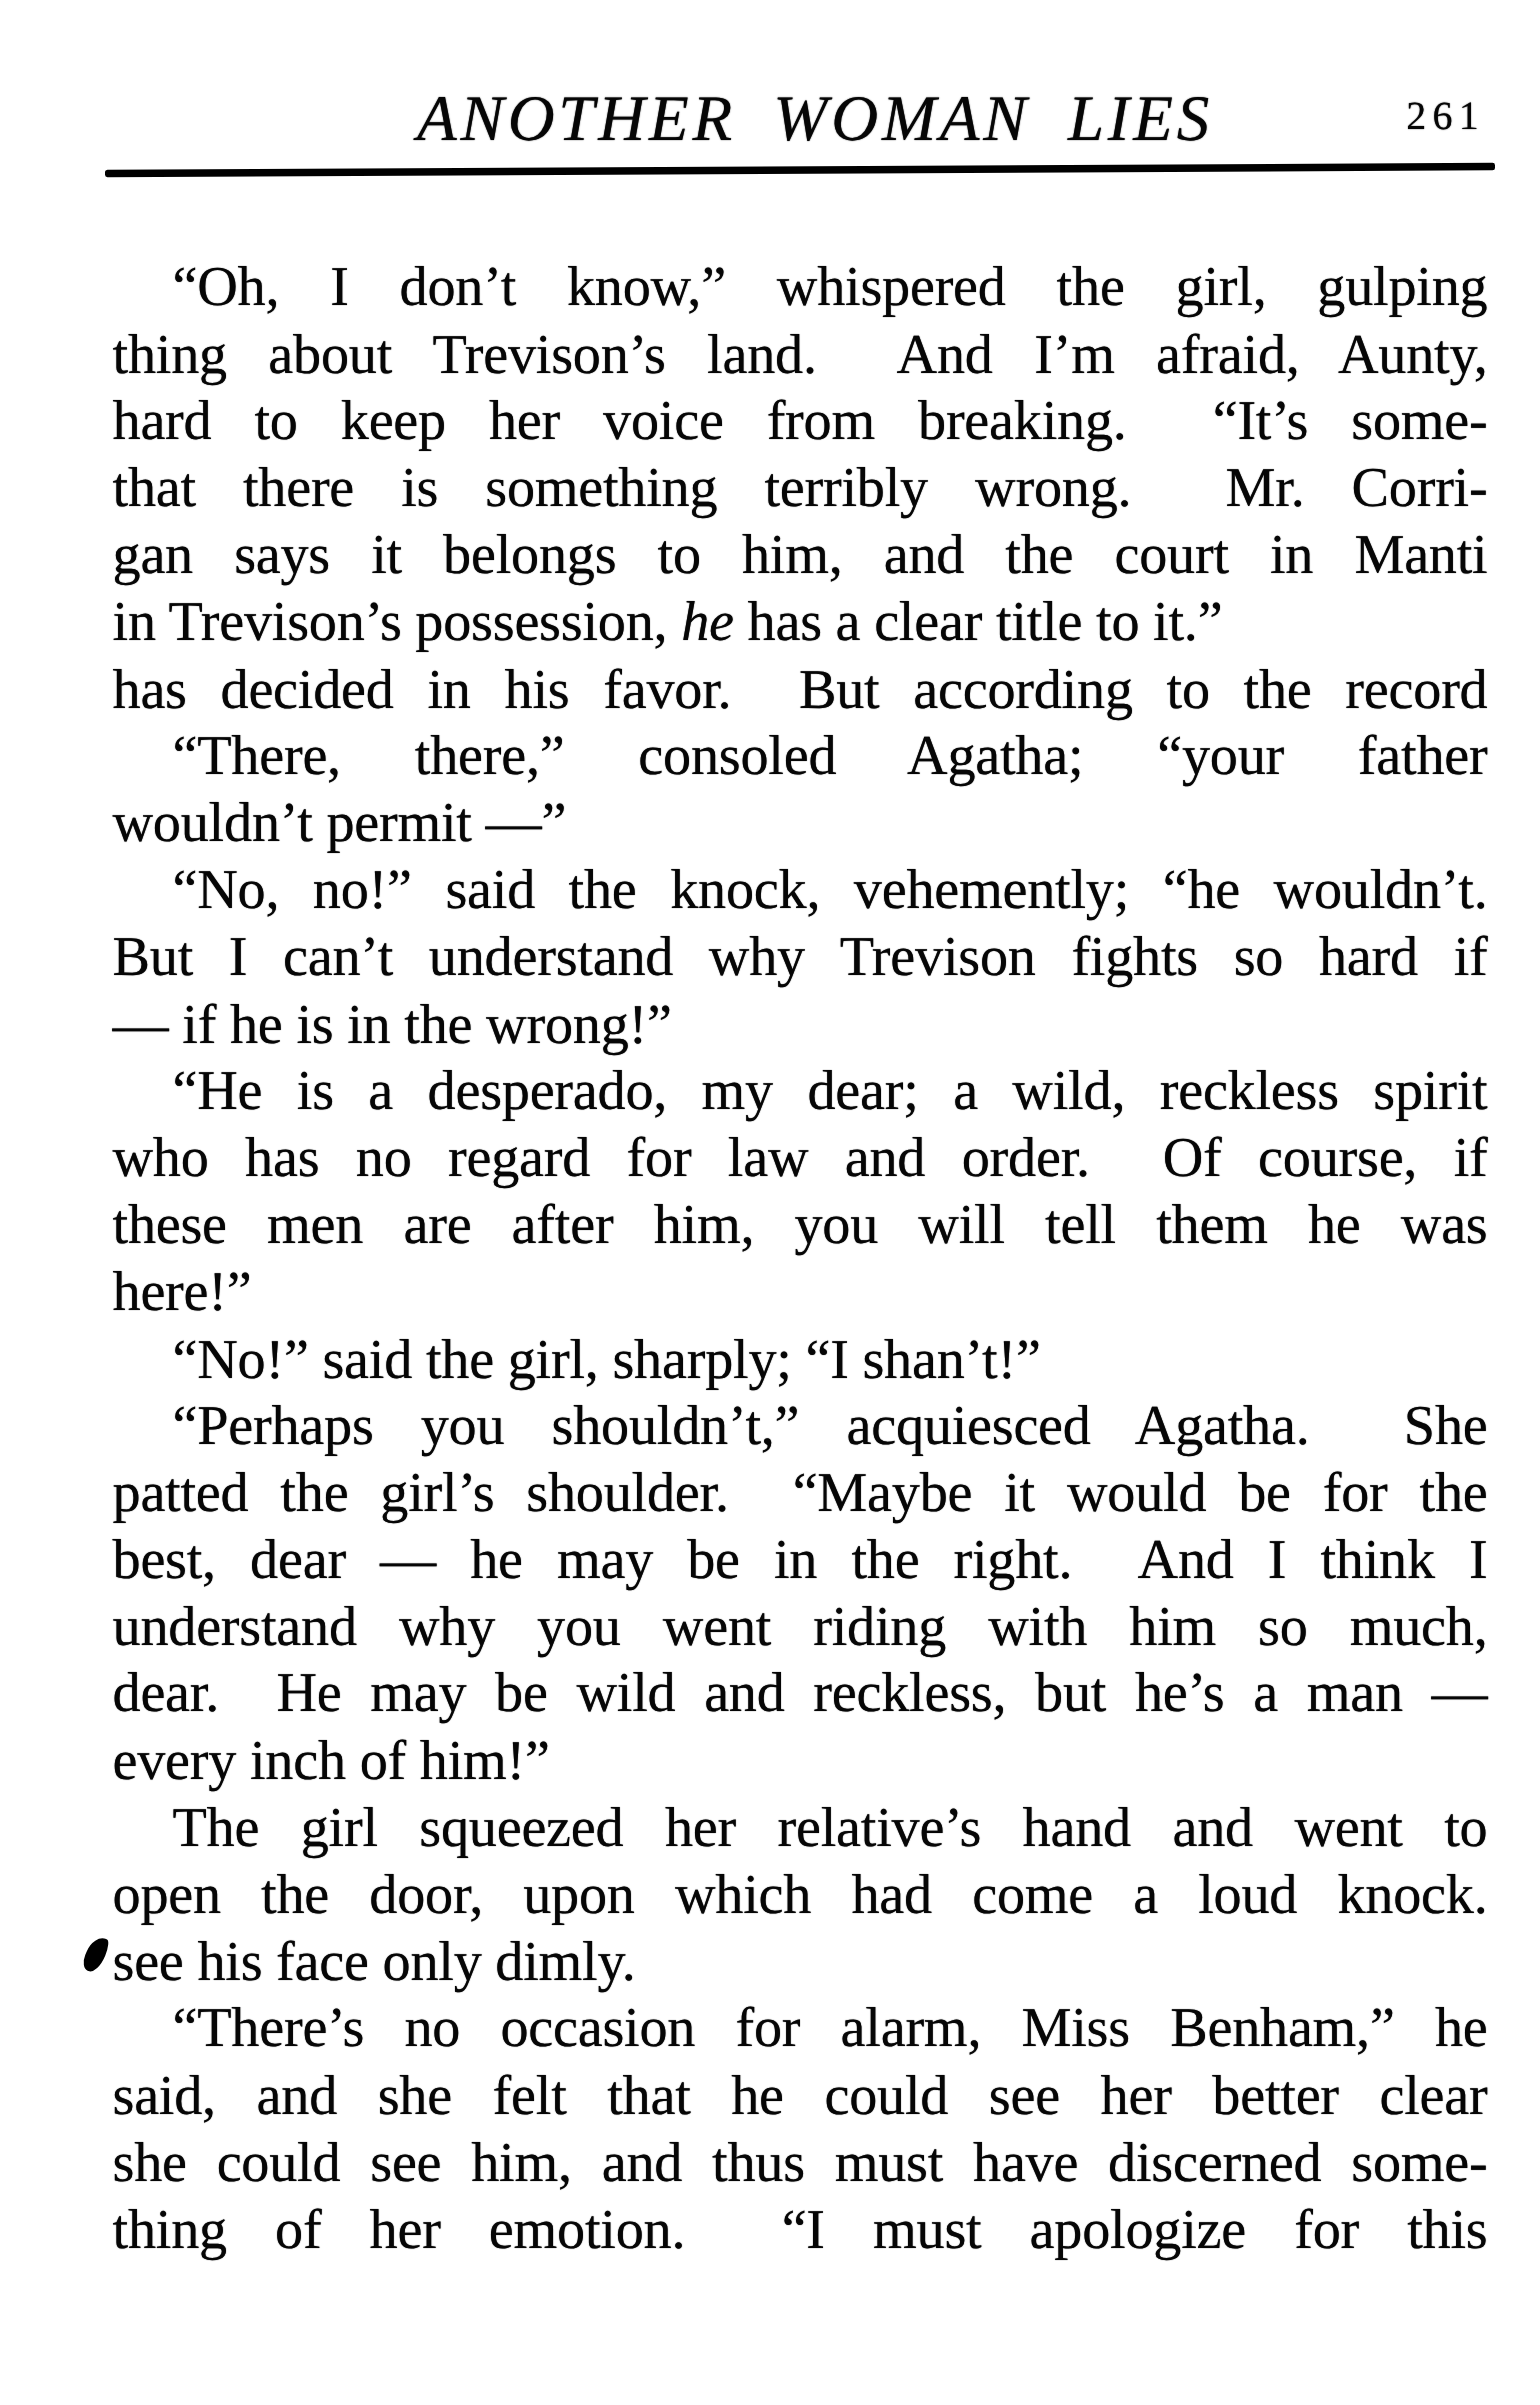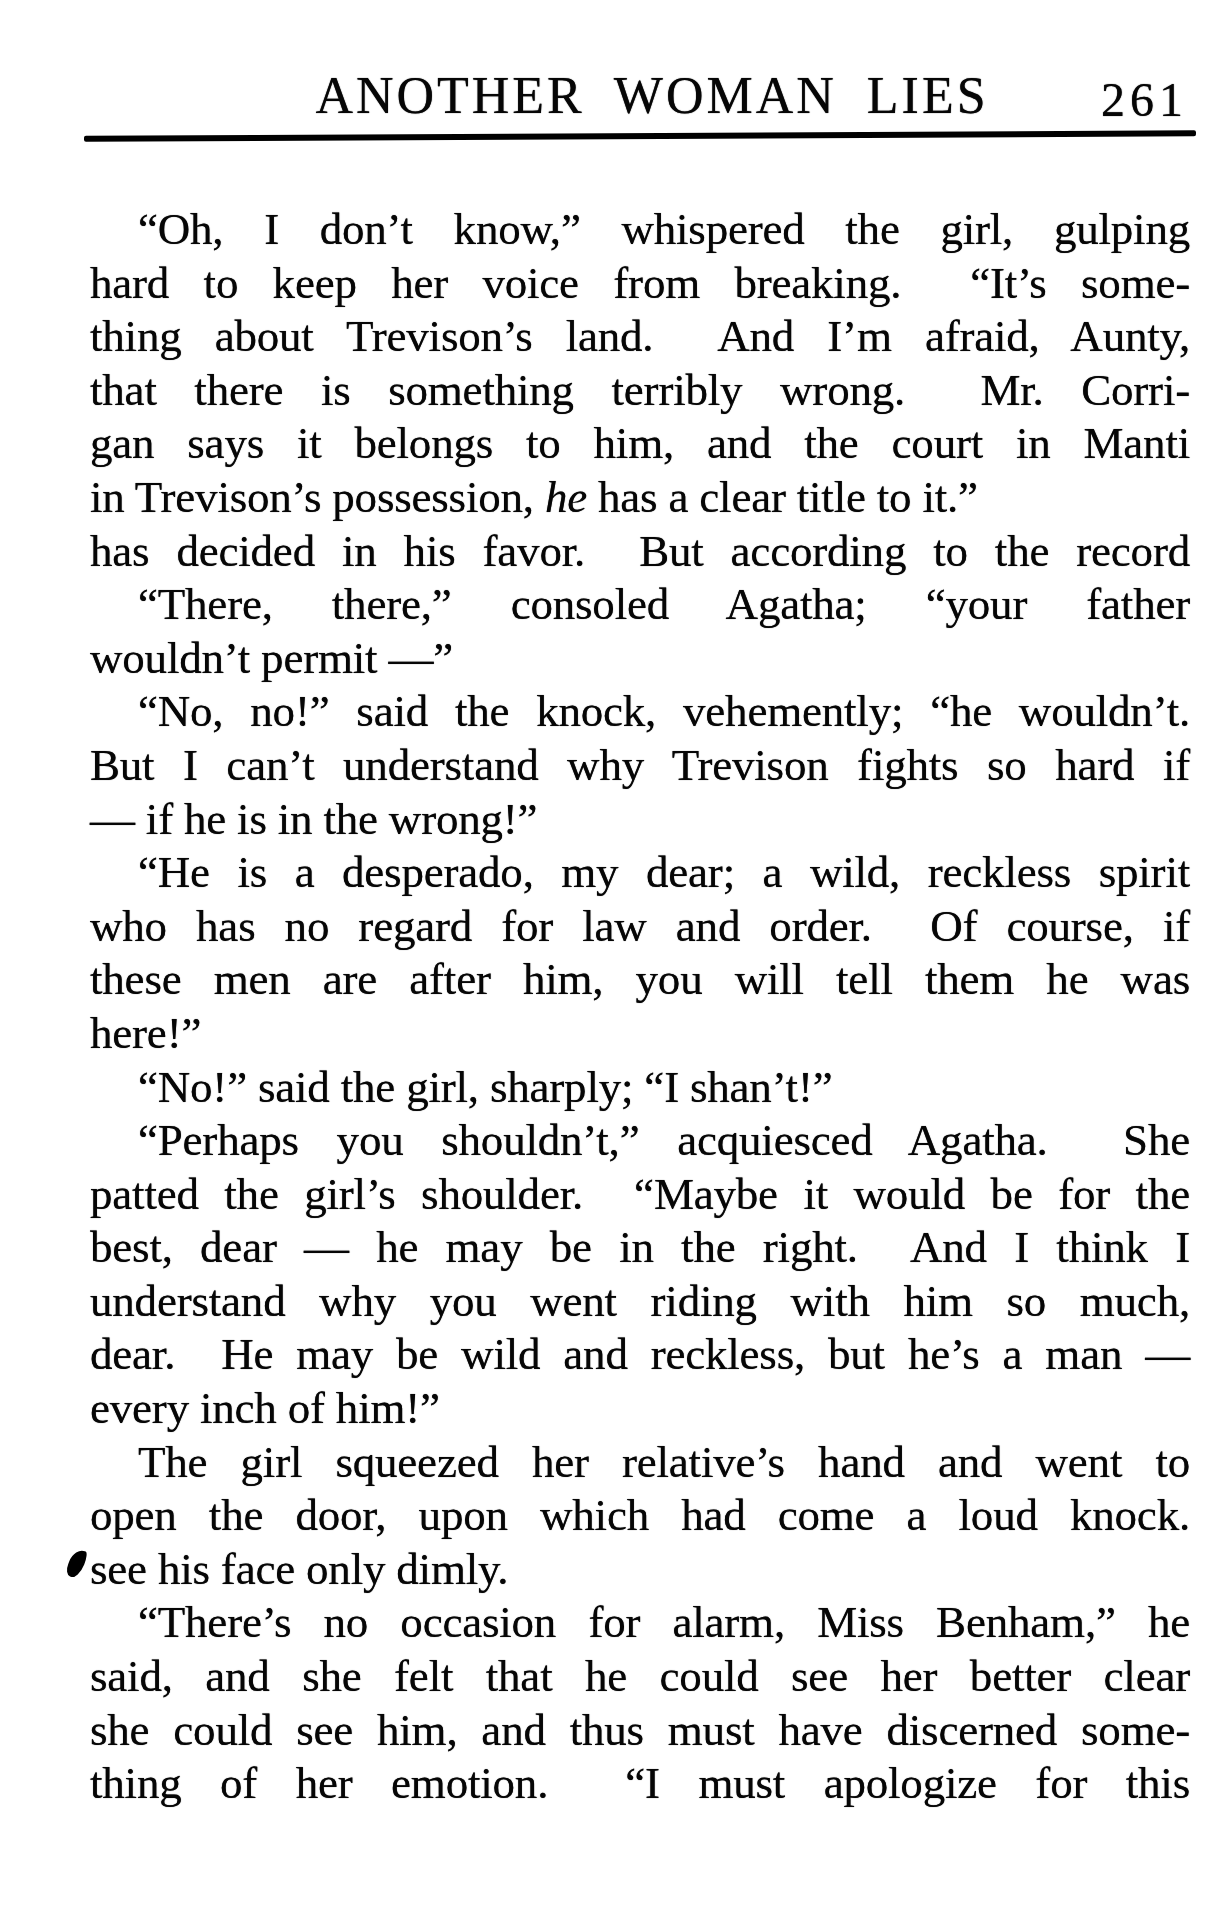--- a/index.html
+++ b/index.html
@@ -16,33 +16,34 @@
     position: absolute;
     inset: 0;
   }
   .running-title {
     position: absolute;
     top: 70px;
     left: 90px;
     width: 1100px;
     text-align: center;
     transform: translateX(12px);
+    font-style: italic;
     font-weight: 400;
     font-size: 52px;
     line-height: 1;
     letter-spacing: 3px;
     word-spacing: 14px;
     text-shadow: 0 0 1px rgba(0,0,0,0.9);
     white-space: nowrap;
   }
   .page-number {
     position: absolute;
     top: 76px;
     right: 44px;
-    font-size: 48px;
+    font-size: 32px;
     line-height: 1;
     letter-spacing: 5px;
     text-shadow: 0 0 1px rgba(0,0,0,0.9);
   }
   .header-rule {
     position: absolute;
     left: 84px;
     top: 133px;
     width: 1112px;
     height: 6px;
@@ -88,22 +89,22 @@
 
   <div class="page-number">261</div>
 
   <div class="header-rule"></div>
 
   <div class="ink-blot"></div>
 
   <main class="body-text">
       <div class="paragraph">
         <div class="line indent"><span>“Oh, I don’t know,” whispered the girl, gulping</span></div>
+        <div class="line"><span>thing about Trevison’s land.&nbsp; And I’m afraid, Aunty,</span></div>
         <div class="line"><span>hard to keep her voice from breaking.&nbsp; “It’s some-</span></div>
-        <div class="line"><span>thing about Trevison’s land.&nbsp; And I’m afraid, Aunty,</span></div>
         <div class="line"><span>that there is something terribly wrong.&nbsp; Mr. Corri-</span></div>
         <div class="line"><span>gan says it belongs to him, and the court in Manti</span></div>
         <div class="line no-just"><span>in Trevison’s possession, </span><span class="italic">he</span><span> has a clear title to it.”</span></div>
         <div class="line"><span>has decided in his favor.&nbsp; But according to the record</span></div>
       </div>
       <div class="paragraph">
         <div class="line indent"><span>“There, there,” consoled Agatha; “your father</span></div>
         <div class="line no-just"><span>wouldn’t permit —”</span></div>
       </div>
       <div class="paragraph">

